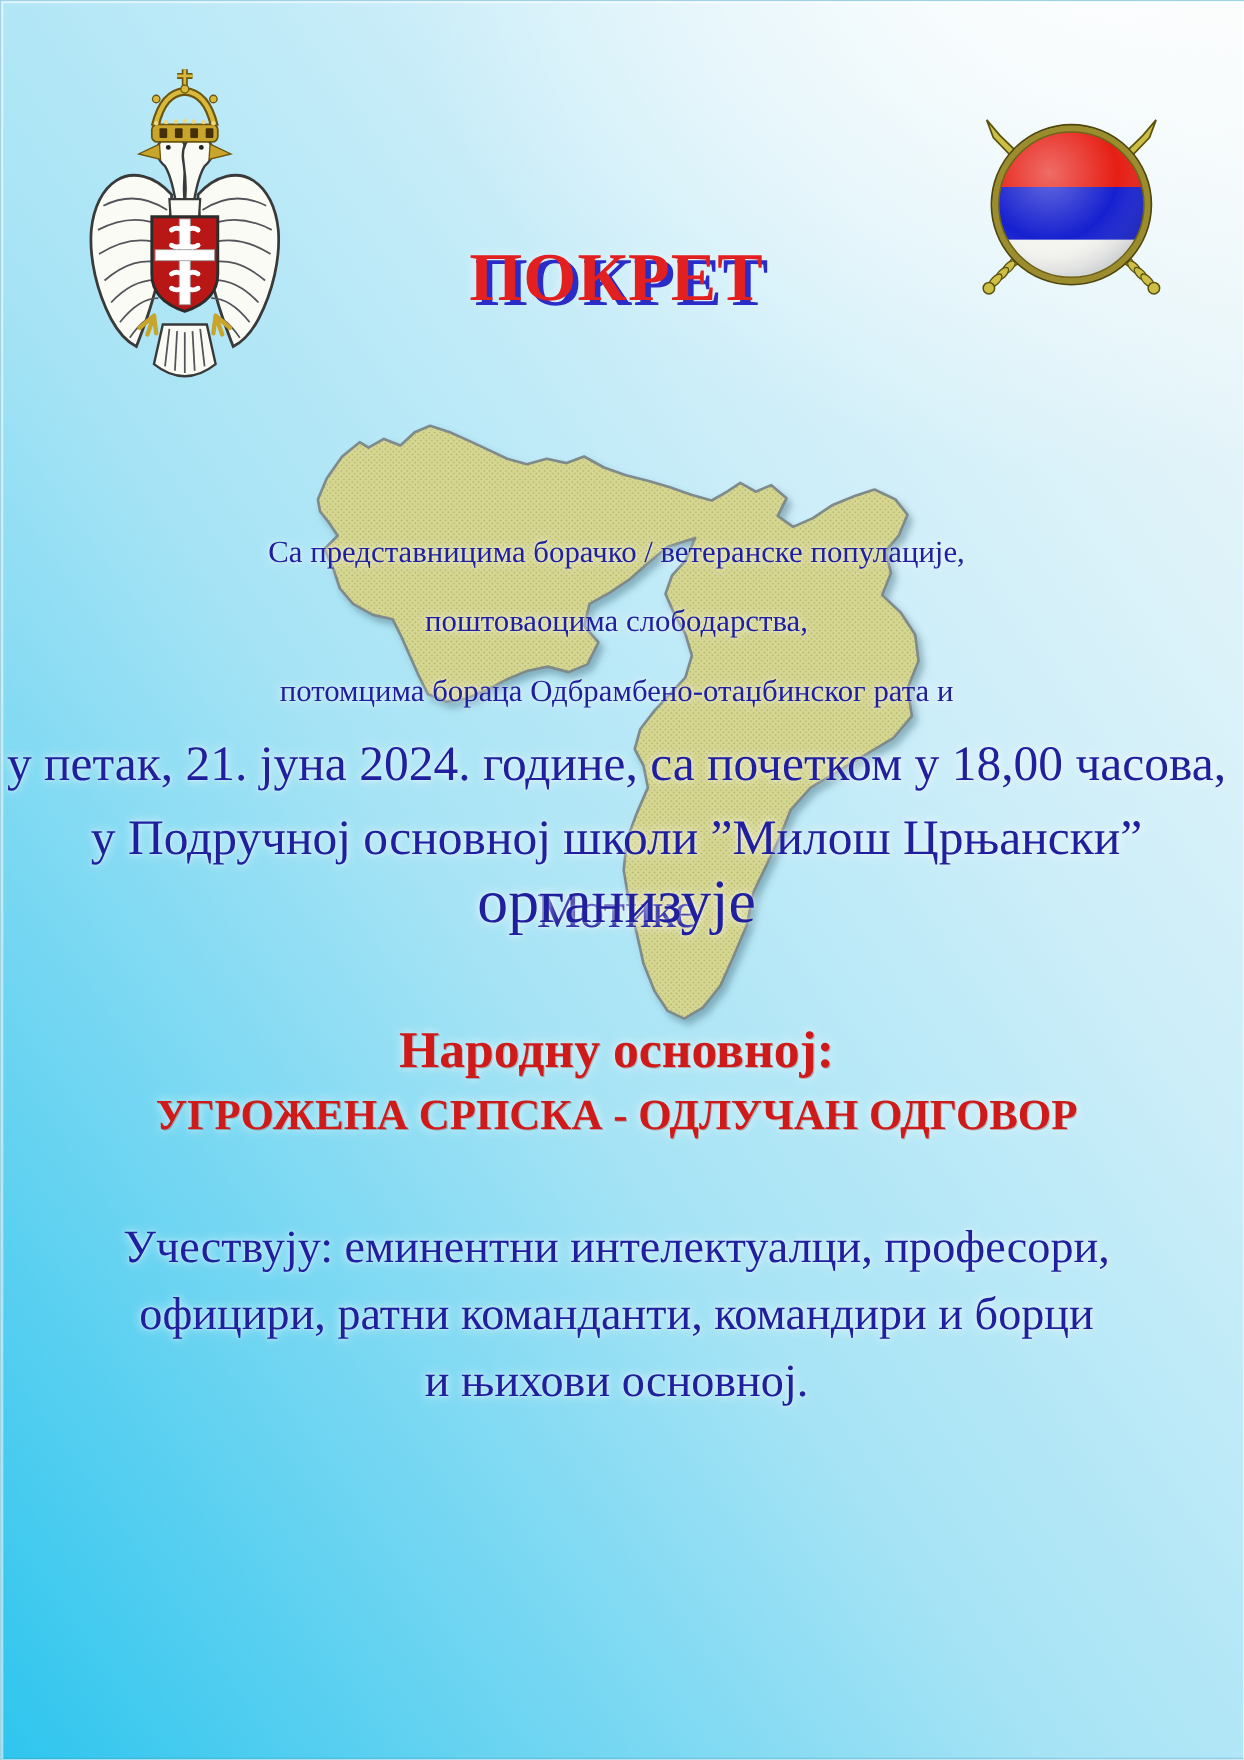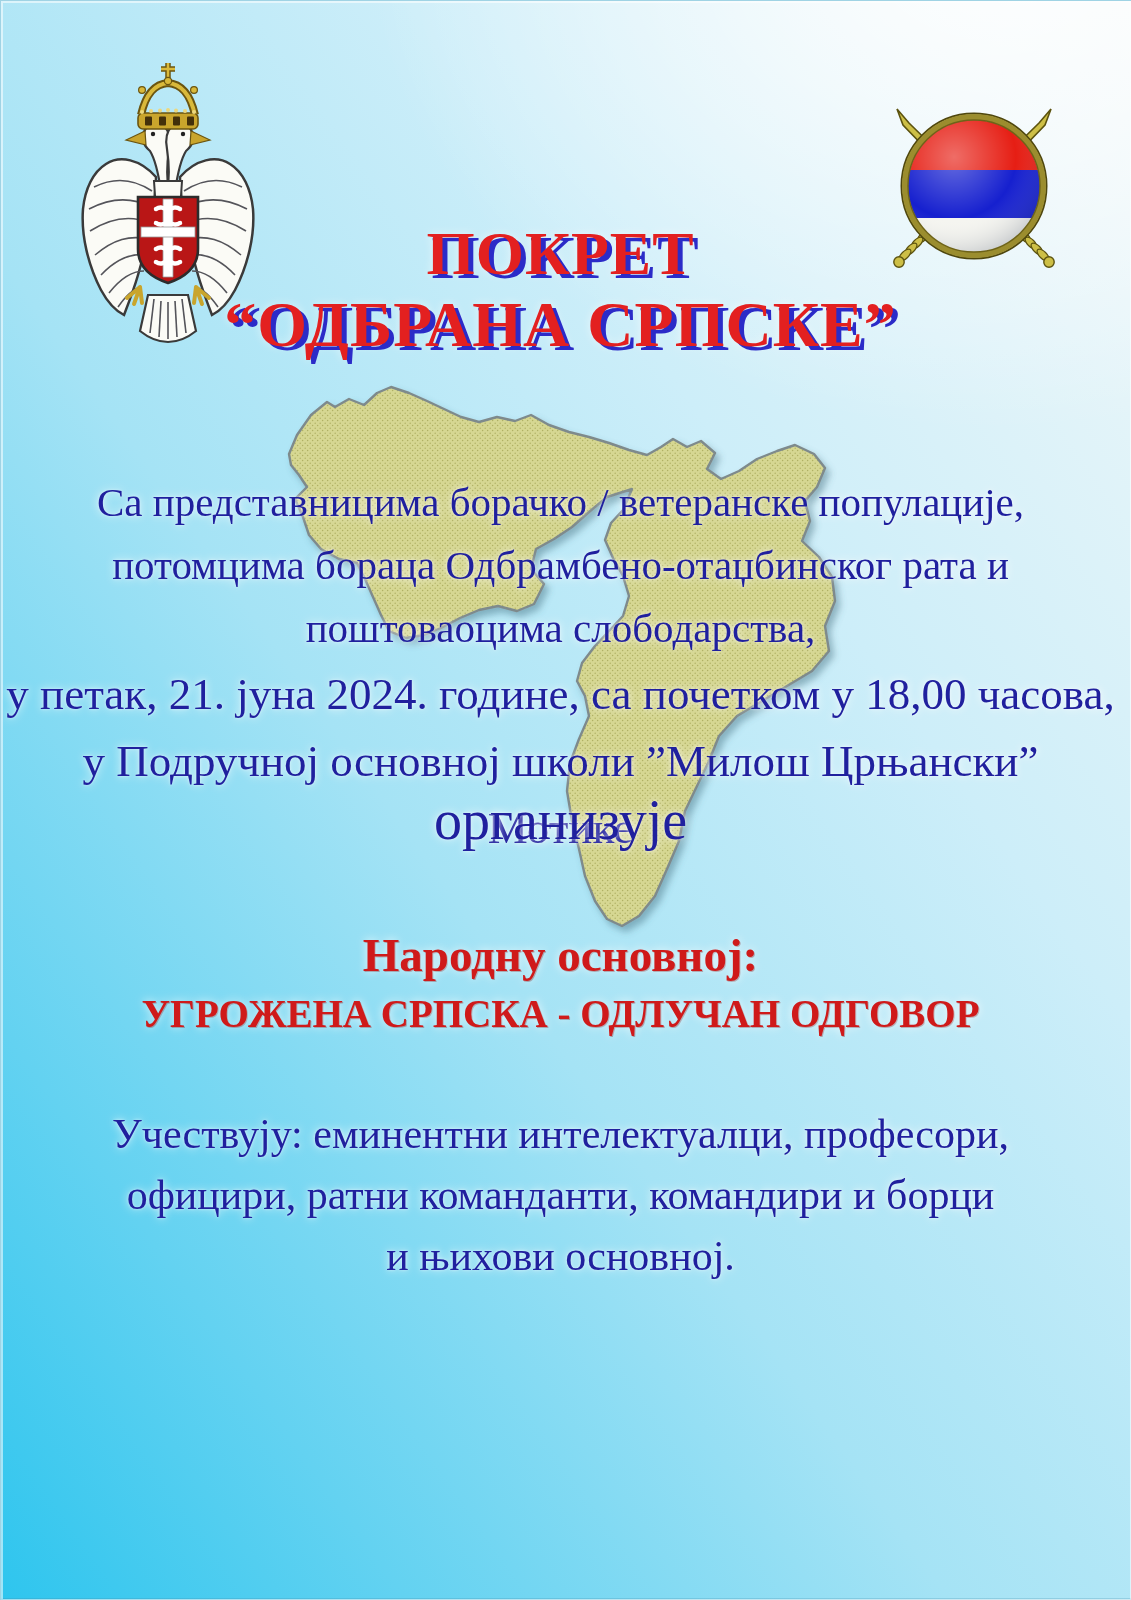--- a/index.html
+++ b/index.html
@@ -19,21 +19,21 @@
   .line{white-space:pre-wrap;}
   
   .title{
     color:#e32020;font-weight:bold;letter-spacing:1px;
     text-shadow:5px 4px 0 #2b2bc8, 0 0 10px rgba(255,255,255,.55);
   }
   .title-1{top:218px;font-size:62px;line-height:68px;}
   .title-2{top:288px;font-size:64px;line-height:72px;}
   
   .blue{color:#20209e;text-shadow:0 0 10px rgba(255,255,255,.85),0 0 3px rgba(255,255,255,.55);}
-  .intro{top:470px;font-size:41px;line-height:63px;}
+  .intro{top:470px;font-size:28px;line-height:63px;}
   .event{top:660px;font-size:45px;line-height:67px;font-weight:normal;}
   .organizes{top:794px;font-size:56px;line-height:50px;}
   
   .red{color:#cf1a1a;font-weight:bold;text-shadow:0 0 10px rgba(255,255,255,.8),1px 1px 0 rgba(120,0,0,.35);}
   .tribune-label{top:926px;font-size:47px;line-height:56px;}
   .tribune-title{top:986px;font-size:39px;line-height:54px;}
   
   .participants{top:1103px;font-size:42px;line-height:61px;text-align:center;}
   .emblem{position:absolute;}
   .map-wrap{position:absolute;left:268px;top:376px;width:614px;height:624px;}
@@ -190,26 +190,25 @@
         <rect x="29" y="33" width="132" height="50" fill="#e61e14"></rect>
         <rect x="29" y="83" width="132" height="48" fill="#1620cf"></rect>
         <rect x="29" y="131" width="132" height="36" fill="#f5f5f0"></rect>
       </g>
       <circle cx="95" cy="99" r="66" fill="url(#shine)"></circle>
       <circle cx="95" cy="99" r="66" fill="none" stroke="#6e6318" stroke-width="1.4"></circle>
     </svg>
   </div>
 
   <div class="abs title title-1 line">ПОКРЕТ</div>
-  <div class="abs title title-2 line">“ОДБРАНА СРПСКЕ”</div>
 
   <div class="abs blue intro">
     <div class="line">Са представницима борачко / ветеранске популације,</div>
+    <div class="line">поштоваоцима слободарства,</div>
     <div class="line">потомцима бораца Одбрамбено-отаџбинског рата и</div>
-    <div class="line">поштоваоцима слободарства,</div>
   </div>
 
   <div class="abs blue event">
     <div class="line">у петак, 21. јуна 2024. године, са почетком у 18,00 часова,</div>
     <div class="line">у Подручној основној школи ”Милош Црњански”  Мотике</div>
   </div>
   <div class="abs blue organizes line">организује</div>
 
   <div class="abs red tribune-label line">Народну основној:</div>
   <div class="abs red tribune-title line">УГРОЖЕНА СРПСКА - ОДЛУЧАН ОДГОВОР</div>

